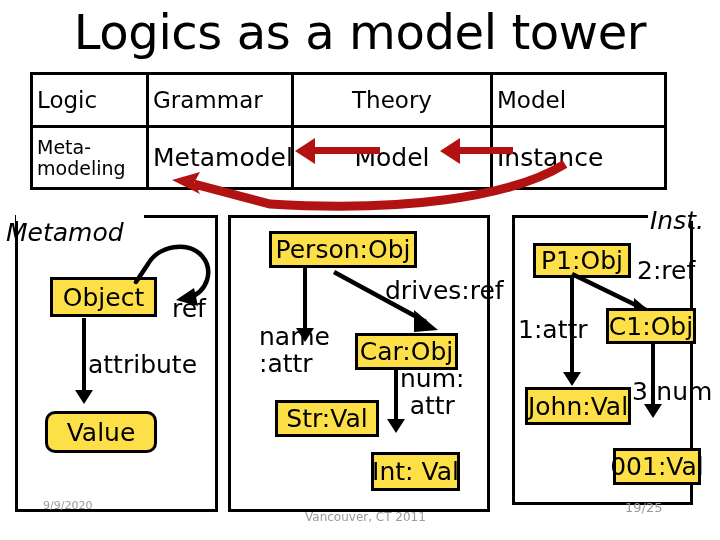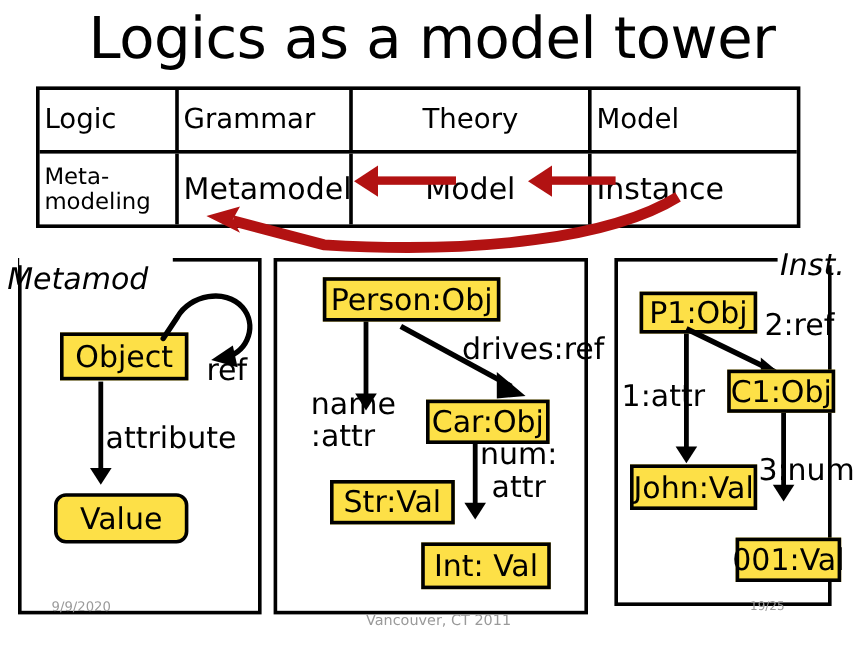--- a/index.html
+++ b/index.html
@@ -162,21 +162,21 @@
 
   
   .footer-text {
     position: absolute;
     color: #9a9a9a;
     font-size: 11px;
     white-space: nowrap;
   }
   #footer-date { left: 43px;  top: 499px; }
   #footer-venue{ left: 305px; top: 510px; font-size: 12px; }
-  #footer-page { left: 625px; top: 500px; font-size: 10px; }
+  #footer-page { left: 625px; top: 500px; font-size: 13px; }
 </style>
 </head>
 <body>
 
 <div id="slide">
 
   <div id="title">Logics as a model tower</div>
 
   <div id="tower-table">
 
@@ -268,21 +268,21 @@
     <span>Str:Val</span>
   </div>
 
   <div class="arrow-v" style="left:394px; top:370px; height:51px;"></div>
   <div class="arrow-v-head" style="left:387px; top:419px;"></div>
   <div class="edge-label two" style="left:400px; top:365px;text-align:center;">
     <div>num:</div>
     <div>attr</div>
   </div>
 
-  <div class="node" style="left:351px; top:452px; width:108px; height:39px;">
+  <div class="node" style="left:371px; top:452px; width:89px; height:39px;">
     <span>Int: Val</span>
   </div>
 
   <div class="footer-text" id="footer-venue">Vancouver, CT 2011</div>
 
   <div class="panel" id="panel-instance"></div>
   <div class="label-notch" style="left:648px; top:212px; width:46px; height:9px;"></div>
   <div class="panel-label" id="label-inst">Inst.</div>
 
   <div class="node" style="left:533px; top:243px; width:98px; height:35px;">

